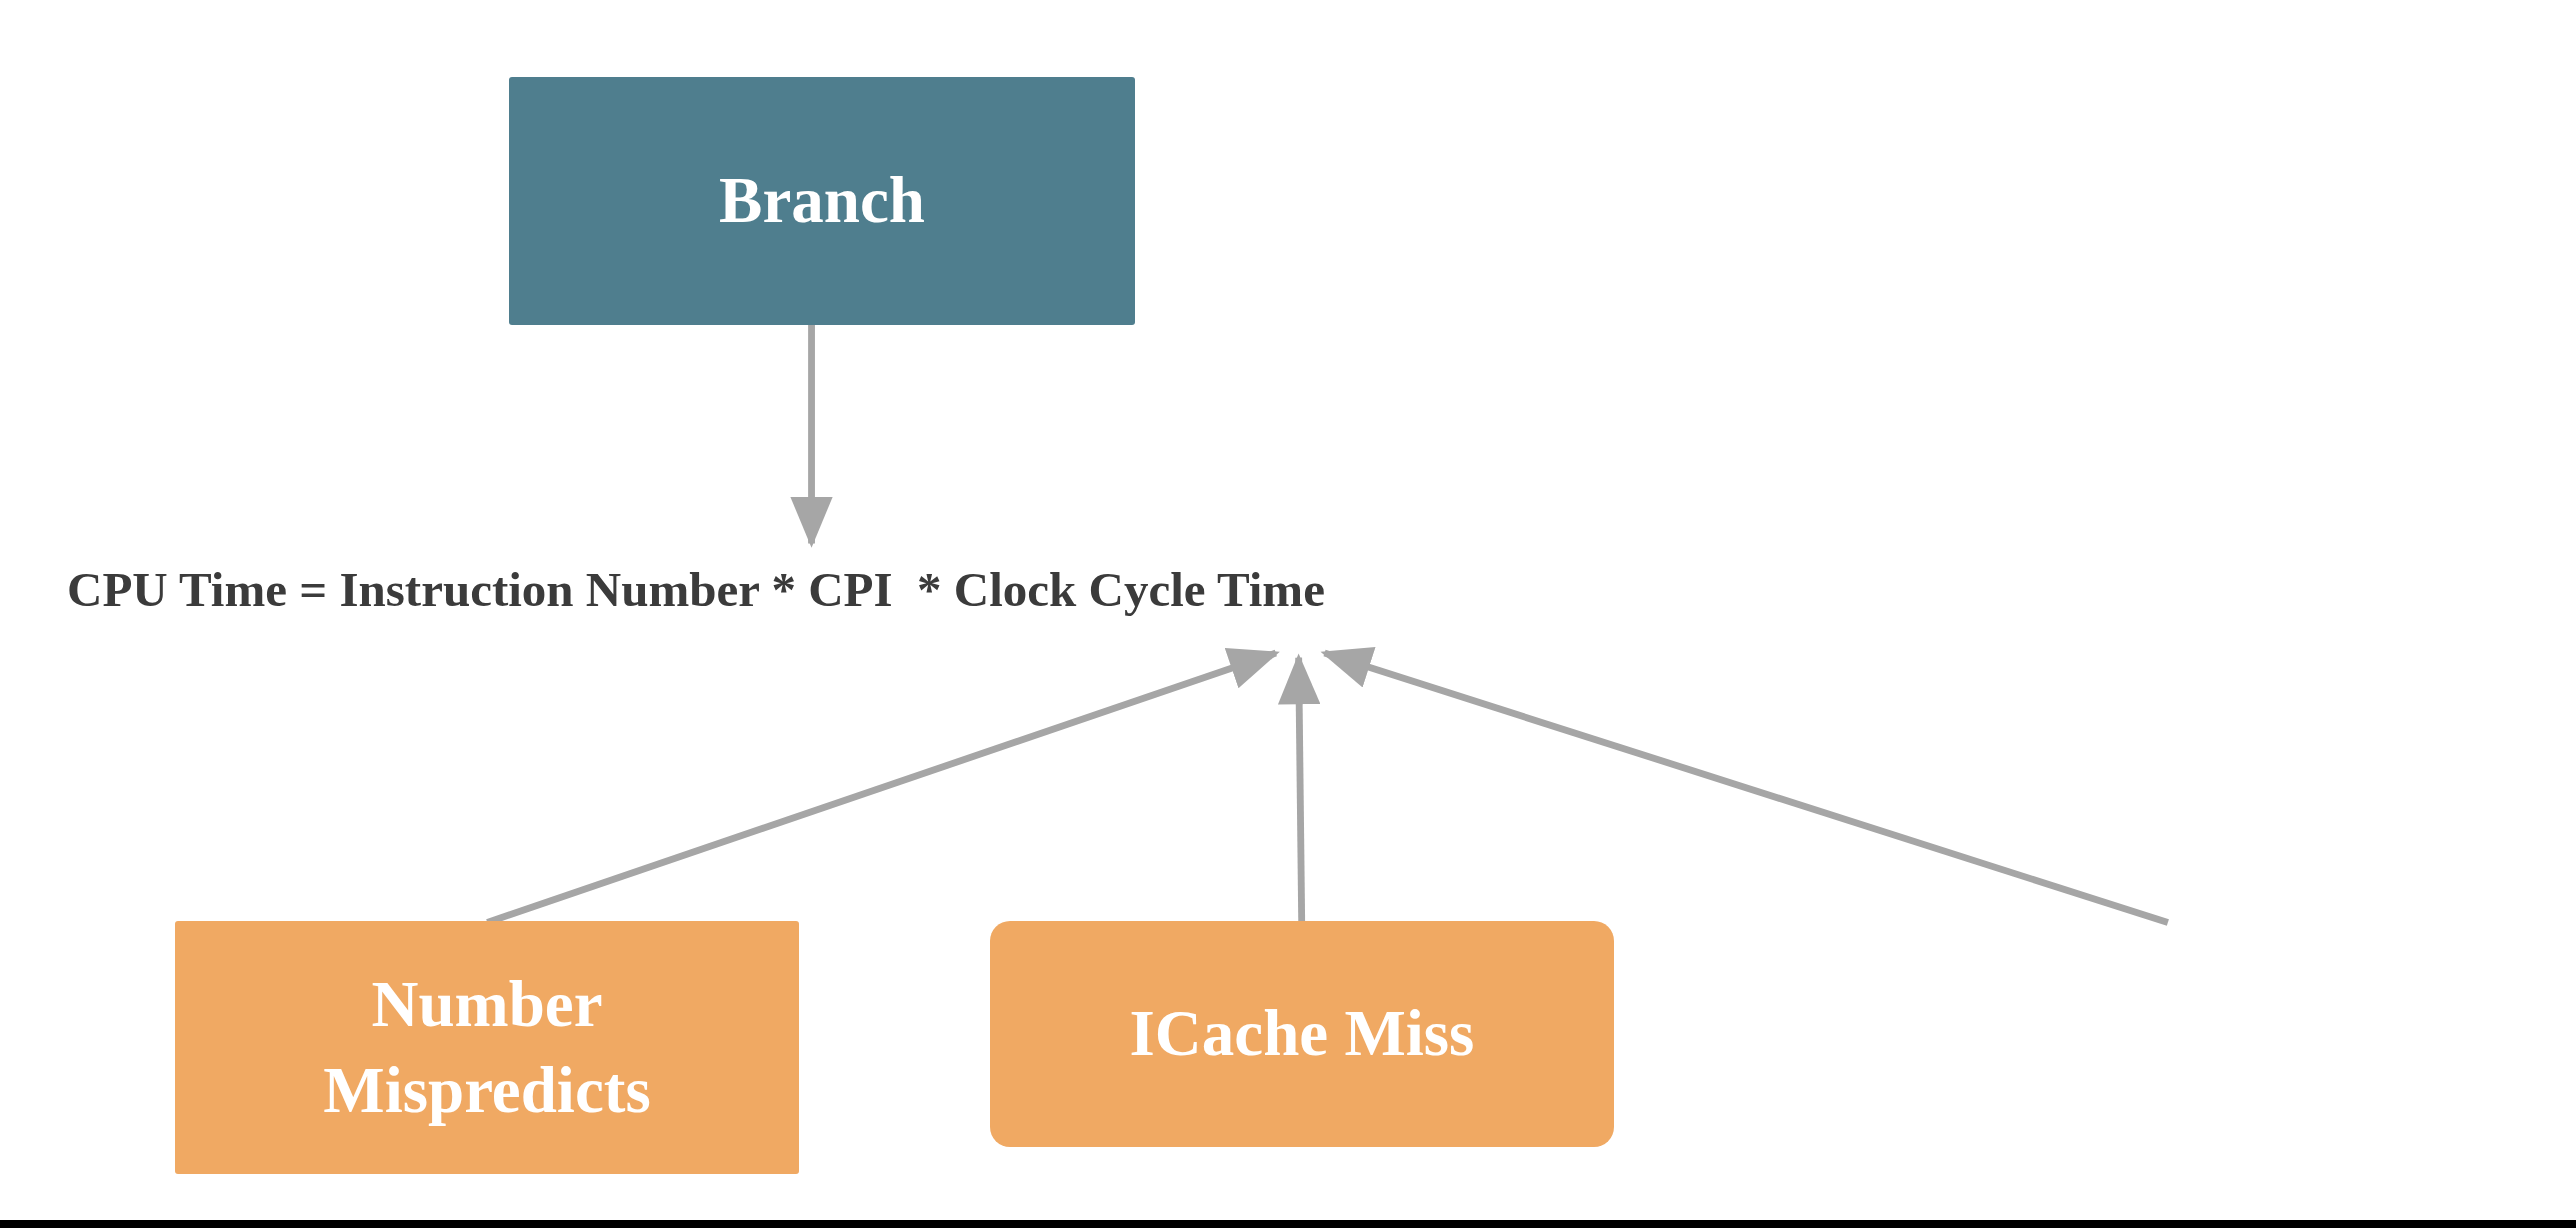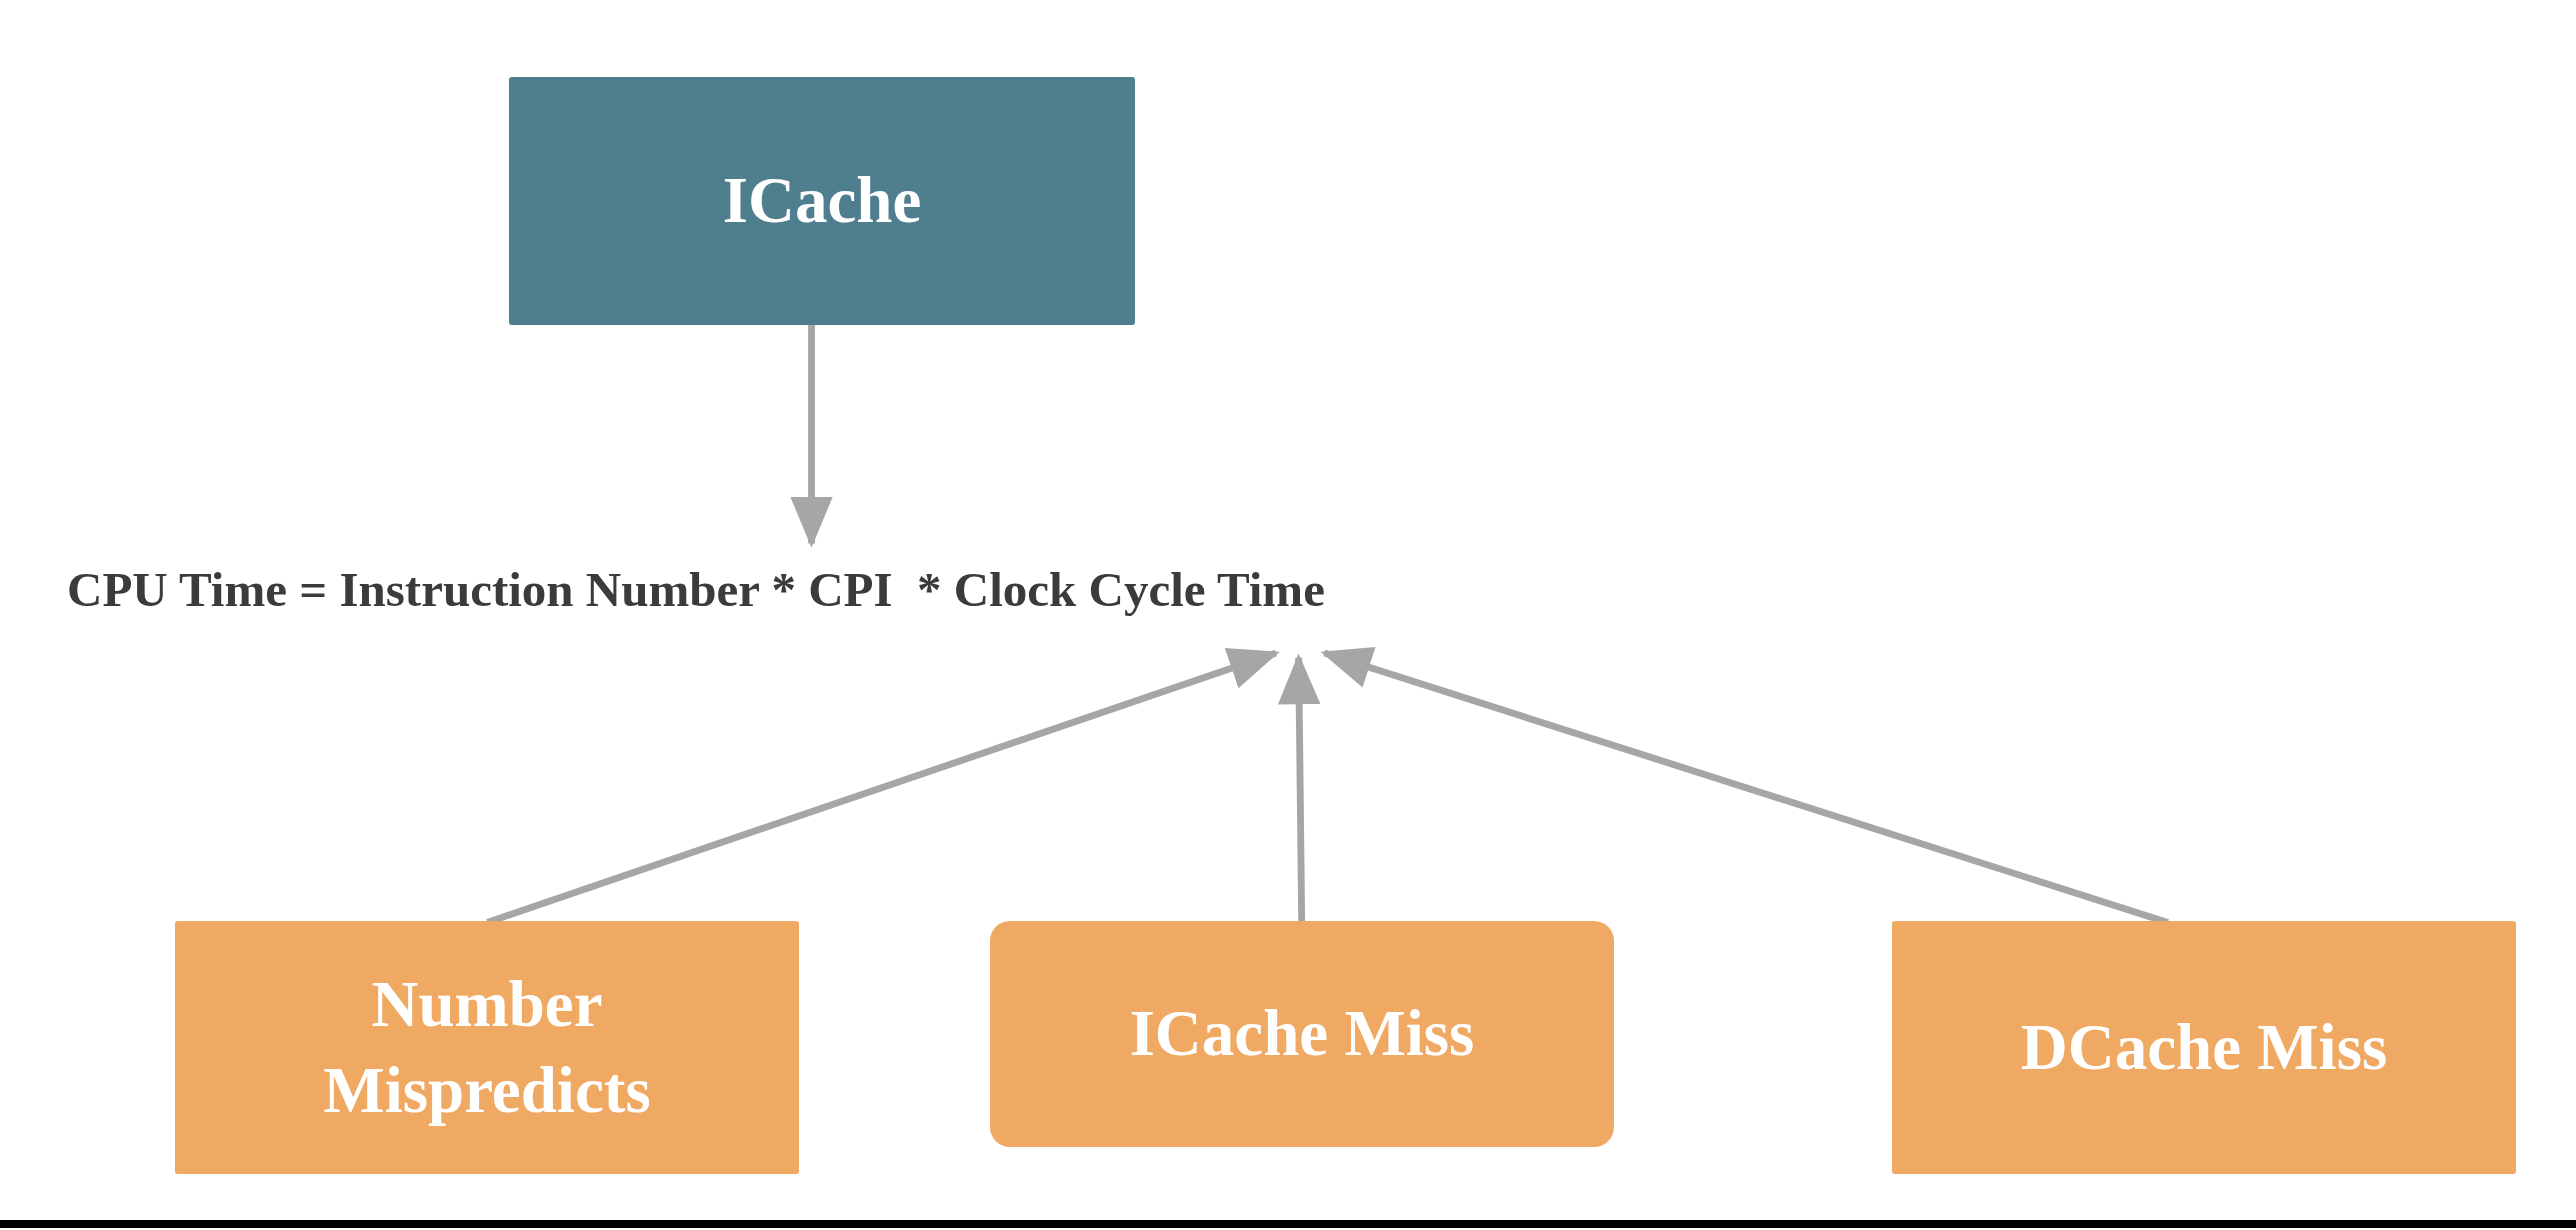--- a/index.html
+++ b/index.html
@@ -70,33 +70,30 @@
           <path d="M0,0 L12,5 L0,10 Z" fill="#a6a6a6"></path>
         </marker>
       </defs>
       <line x1="1066" y1="427" x2="1066" y2="714" stroke="#a6a6a6" stroke-width="9" marker-end="url(#arrowhead)"></line>
       <line x1="640" y1="1212" x2="1676" y2="858" stroke="#a6a6a6" stroke-width="9" marker-end="url(#arrowhead)"></line>
       <line x1="1710" y1="1212" x2="1706" y2="864" stroke="#a6a6a6" stroke-width="9" marker-end="url(#arrowhead)"></line>
       <line x1="2848" y1="1212" x2="1740" y2="858" stroke="#a6a6a6" stroke-width="9" marker-end="url(#arrowhead)"></line>
     </svg>
 
   <div class="node" style="left: 509px; top: 77px; width: 626px; height: 248px; background: rgb(79, 126, 142);">
-    <div class="node-label" style="color: rgb(255, 255, 255);">ICache</div>
+    <div class="node-label" style="color: rgb(255, 255, 255);">Branch</div>
   </div>
 
   <div class="formula" style="color: rgb(59, 59, 59);">CPU Time = Instruction Number * CPI  * Clock Cycle Time</div>
 
   <div class="node" style="left: 175px; top: 921px; width: 624px; height: 253px; background: rgb(240, 169, 99);">
     <div class="node-label" style="color: rgb(255, 255, 255);">Number Mispredicts</div>
   </div>
 
   <div class="node" style="left: 990px; top: 921px; width: 624px; height: 226px; background: rgb(240, 169, 99); border-radius: 20px;">
     <div class="node-label" style="color: rgb(255, 255, 255);">ICache Miss</div>
   </div>
 
-  <div class="node" style="left: 1892px; top: 921px; width: 624px; height: 253px; background: rgb(240, 169, 99);">
-    <div class="node-label" style="color: rgb(255, 255, 255);">DCache Miss</div>
-  </div>
 
   <div class="bottom-bar" style="background: rgb(0, 0, 0);"></div>
 
 </div>
 
 
 </body></html>

